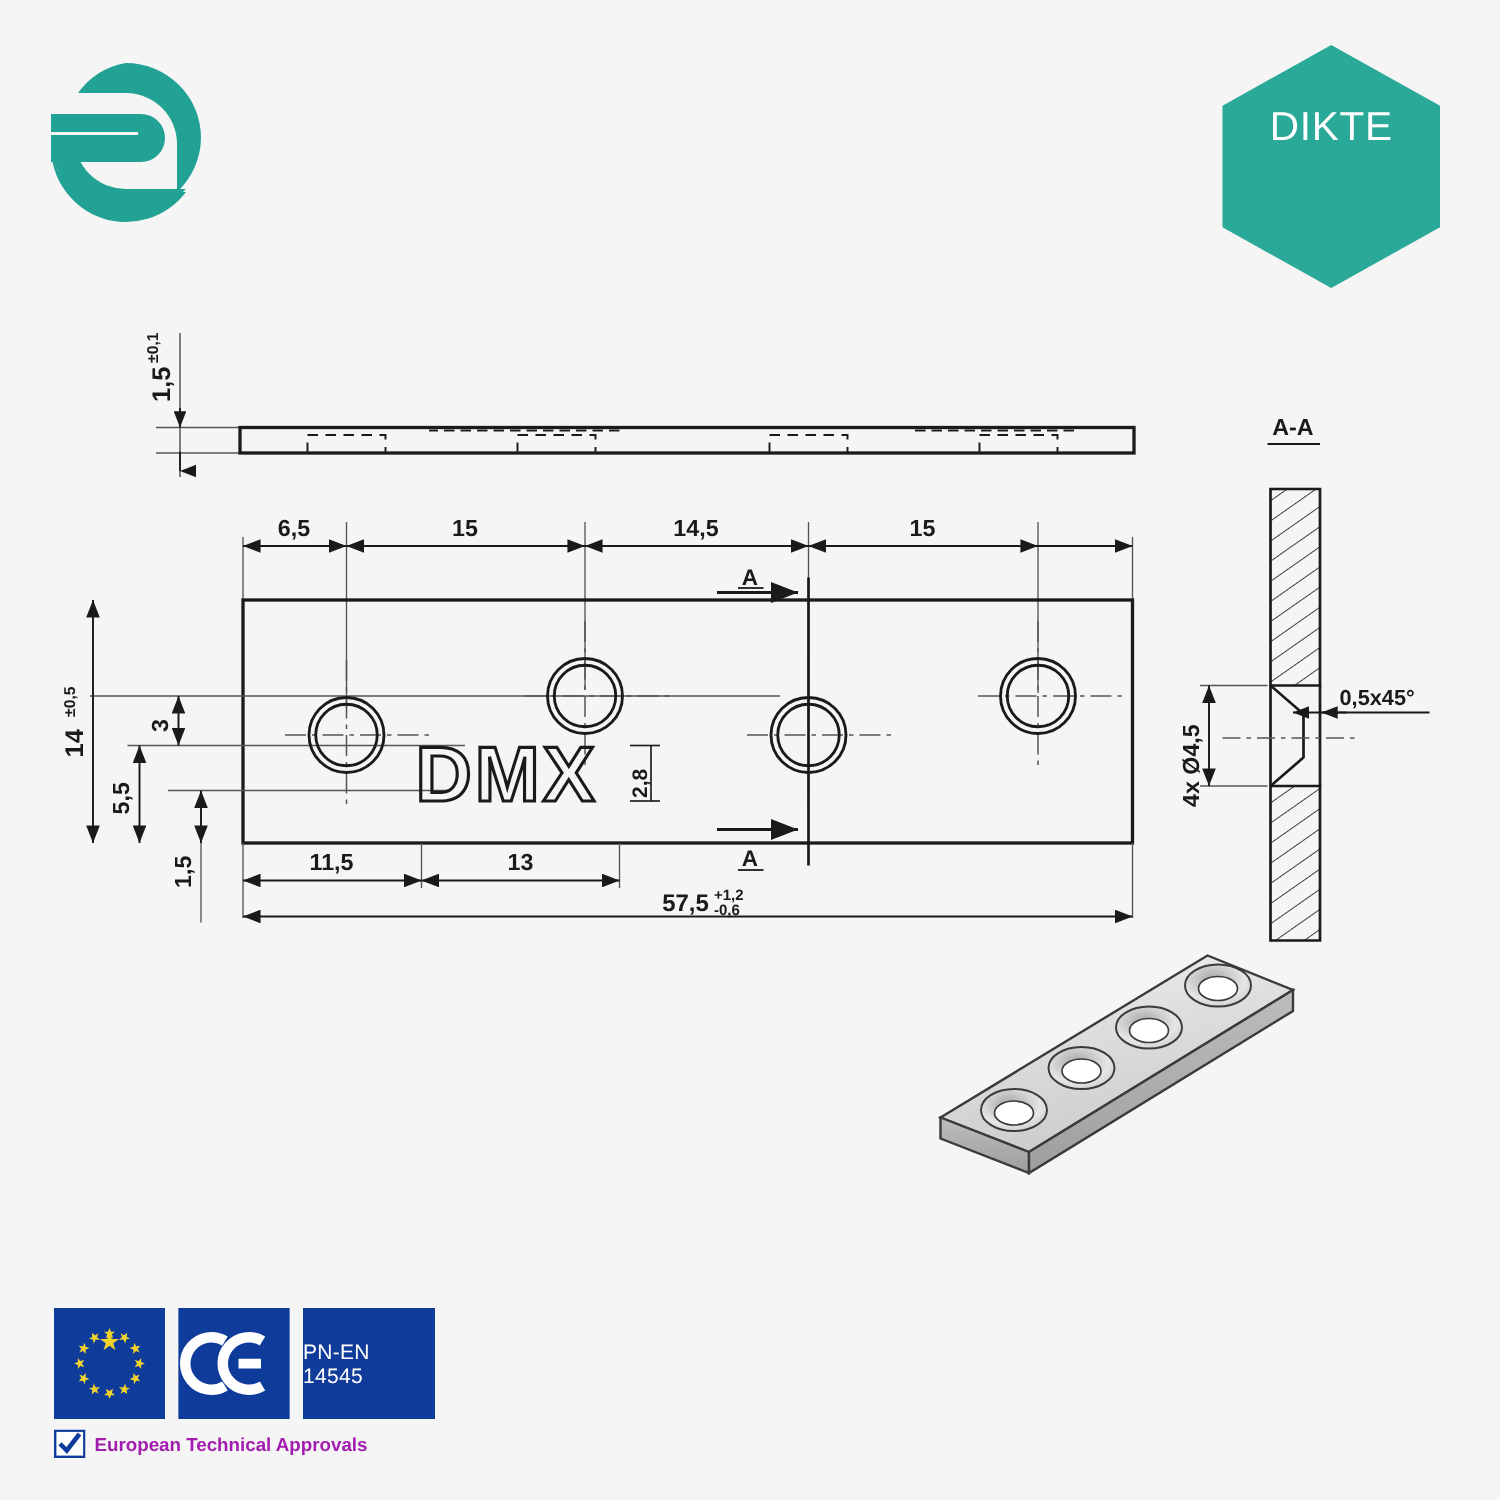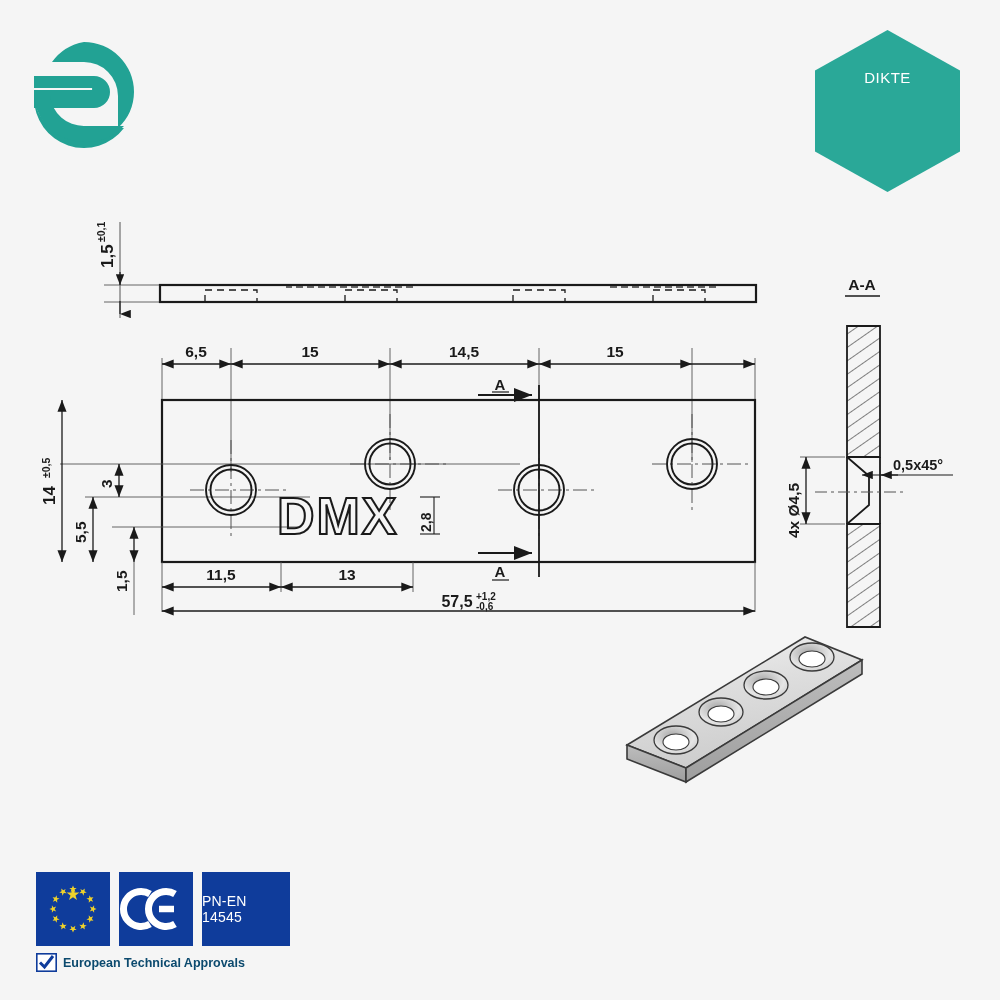--- a/index.html
+++ b/index.html
@@ -17,41 +17,41 @@
   
   #logo-mark{left:18px;top:36px;}
 
   
   #thickness-badge{left:800px;top:22px;width:175px;height:175px;}
   .hexwrap{position:relative;width:175px;height:175px;}
   .hex-label{
     position:absolute;left:0;right:0;text-align:center;
     color:#ffffff;letter-spacing:.5px;pointer-events:none;
   }
-  .hex-label.small{top:47px;font-size:15px;font-weight:400;}
+  .hex-label.small{top:47px;font-size:27px;font-weight:400;}
   .hex-label.big{top:67px;font-size:34px;font-weight:bold;}
 
   
   #drawing{left:0;top:0;width:1000px;height:860px;}
 
   
   #cert-strip{left:36px;top:872px;}
   .cert-row{display:flex;gap:9px;}
   .cert-box{
     width:74px;height:74px;background:#0f3c9b;
     display:flex;align-items:center;justify-content:flex-end;
   }
   .cert-box.wide{width:88px;}
   .cert-text{
     color:#ffffff;font-size:14px;font-weight:400;
     font-family:"Liberation Sans", sans-serif;letter-spacing:.2px;
   }
   .eta-row{display:flex;align-items:center;gap:6px;margin-top:7px;}
   .eta-label{
-    font-size:12.5px;font-weight:bold;color:#0c4a6e;
+    font-size:12.5px;font-weight:bold;color:#a21caf;
     font-family:"Liberation Sans", sans-serif;
   }
 </style>
 </head>
 <body>
 
 <div class="root">
 
   <div class="abs" id="logo-mark">
     <svg width="132" height="112" viewBox="0 0 132 112">

